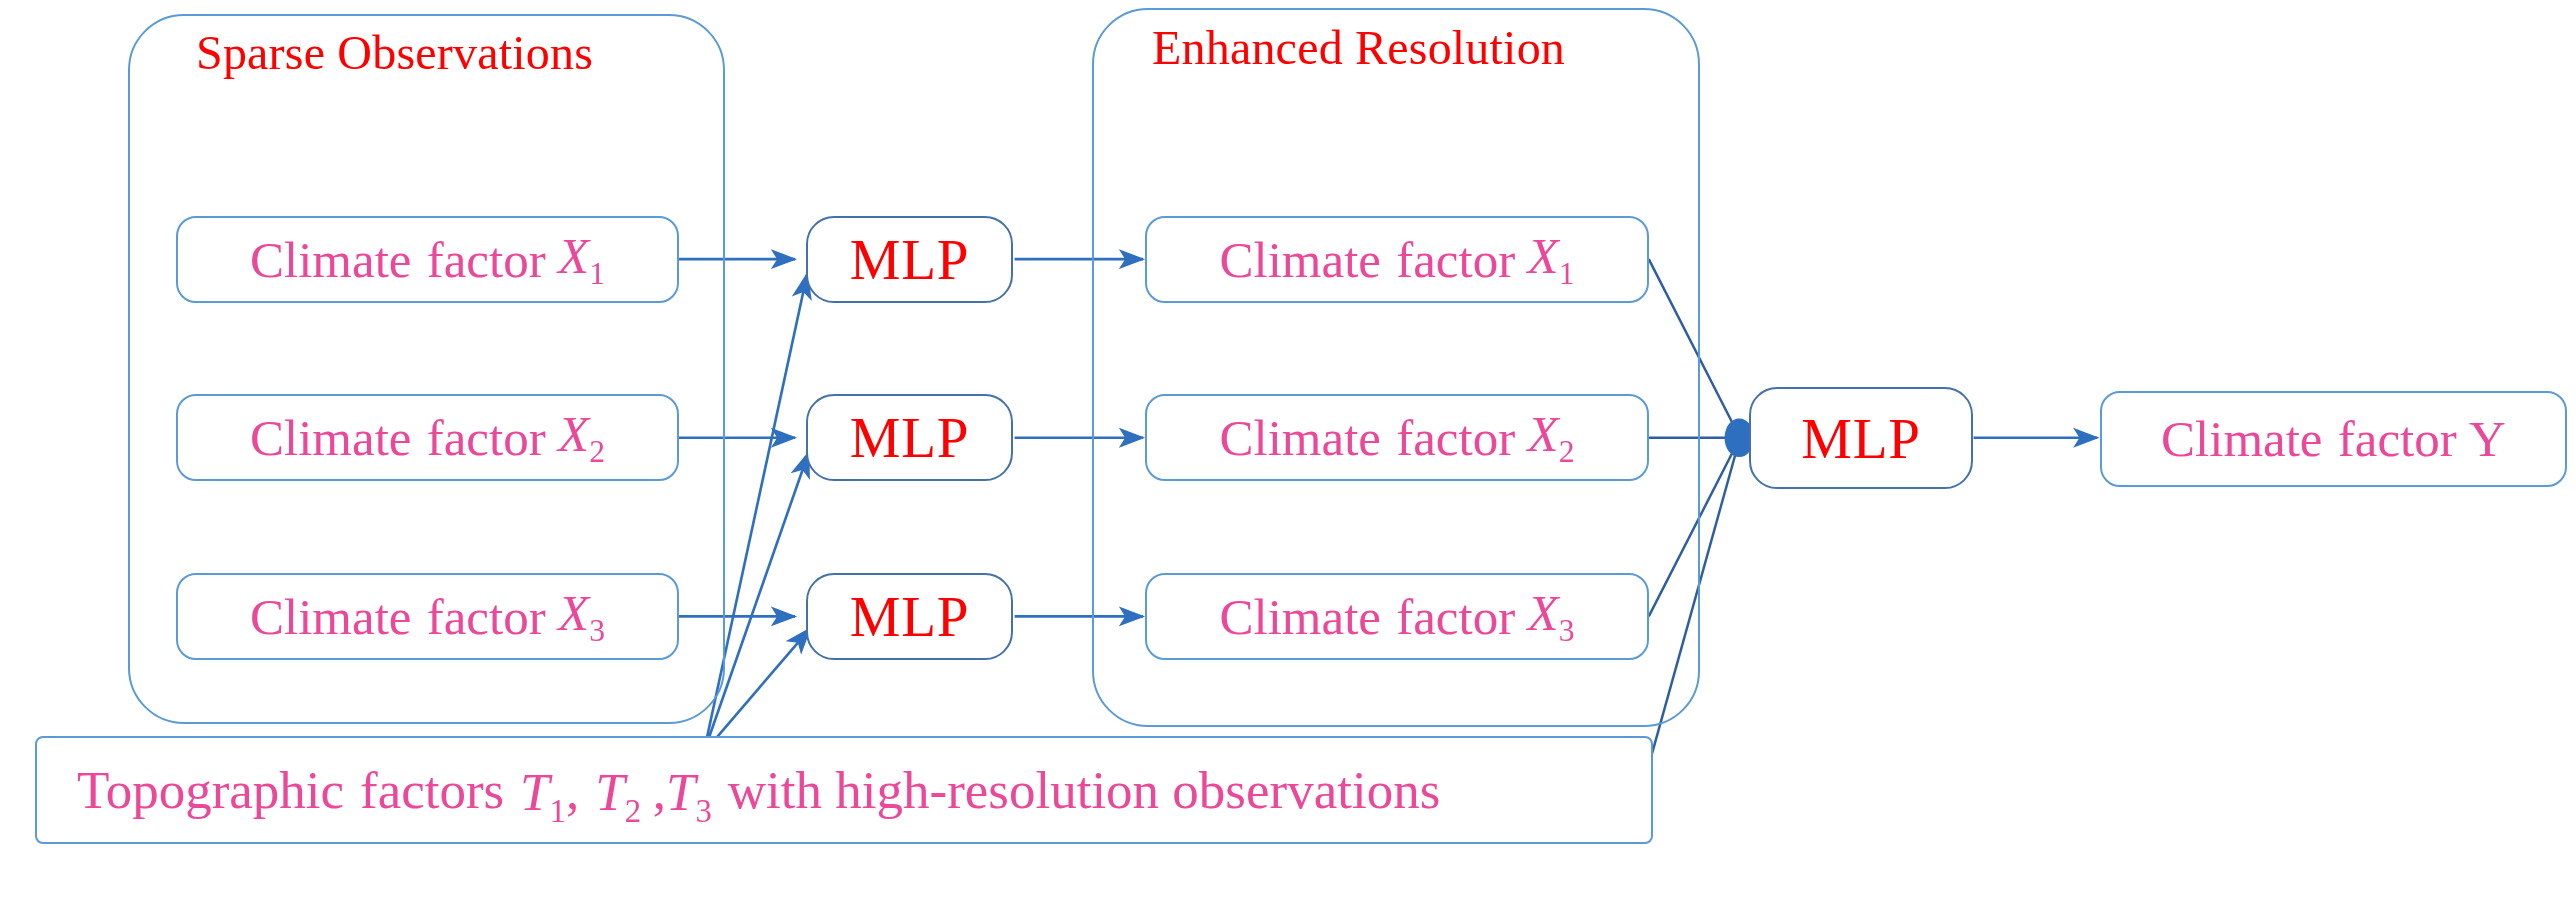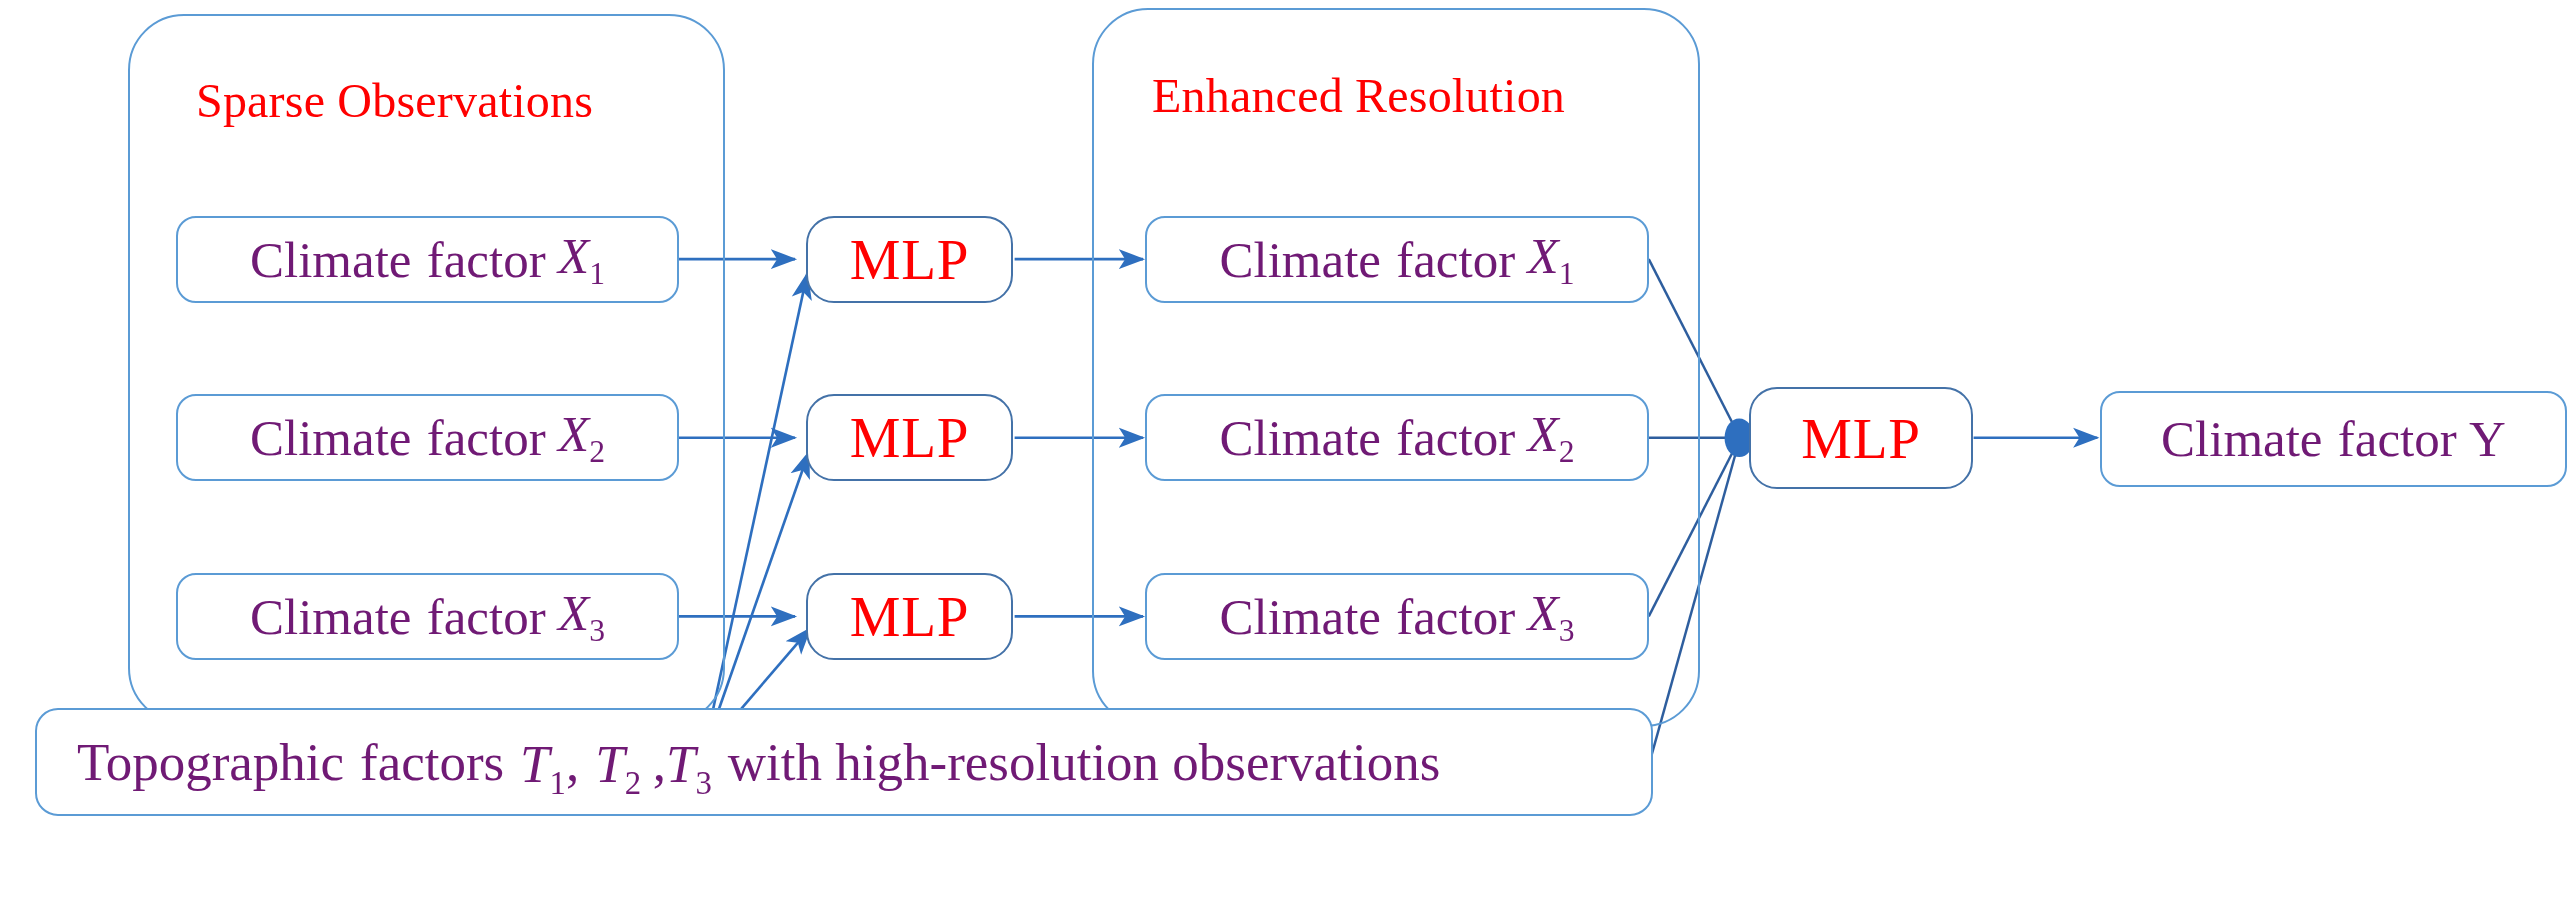--- a/index.html
+++ b/index.html
@@ -9,29 +9,29 @@
     width:2576px;height:898px;overflow:hidden;position:relative;
   }
   #stage{position:relative;width:2576px;height:898px;background:#fff;}
   #wires{position:absolute;left:0;top:0;width:2576px;height:898px;}
 
   
   .node{
     position:absolute;box-sizing:border-box;
     border:2.3px solid #5B9BD5;border-radius:20px;background:#ffffff;
     display:flex;align-items:center;justify-content:center;
-    color:#701a75;white-space:nowrap;
+    color:#ec4899;white-space:nowrap;
   }
   .panel{
     position:absolute;box-sizing:border-box;
     border:2.3px solid #5B9BD5;border-radius:56px;background:transparent;
   }
   .panel-title{
     position:absolute;color:#FF0000;white-space:nowrap;
-    font-size:48px;line-height:1;letter-spacing:0.2px;margin-top:48px;
+    font-size:48px;line-height:1;letter-spacing:0.2px;
   }
   .mlp{
     border:2.3px solid #4472A8;border-radius:28px;
     color:#FF0000;font-size:57px;letter-spacing:0.8px;
   }
   .factor{font-size:51px;}
   .factor .var{font-style:italic;padding-left:12.4px;}
   .factor .var.upright{font-style:normal;}
   .sub{font-size:0.62em;vertical-align:sub;font-style:normal;}
   .topo{font-size:53px;justify-content:flex-start;padding-left:40px;}
@@ -150,21 +150,21 @@
   </div>
 
 
   <div class="node factor" style="left:2100px;top:391px;width:467px;height:96px;">
     <span>Climate</span>
       <span class="sp"></span>
       <span>factor</span>
       <span class="var upright">Y</span>
   </div>
 
-  <div class="node topo" style="left:35px;top:708px;width:1618px;height:108px;border-radius:23px;">
+  <div class="node topo" style="left:35px;top:736px;width:1618px;height:108px;border-radius:8px;">
     <span>Topographic</span>
       <span class="sp"></span>
       <span>factors</span>
       <span class="sp"></span>
       <span class="var"><span>T</span><span class="sub">1</span></span>
       <span>,</span>
       <span class="sp"></span>
       <span class="var"><span>T</span><span class="sub">2</span></span>
       <span class="spw"></span>
       <span>,</span>

